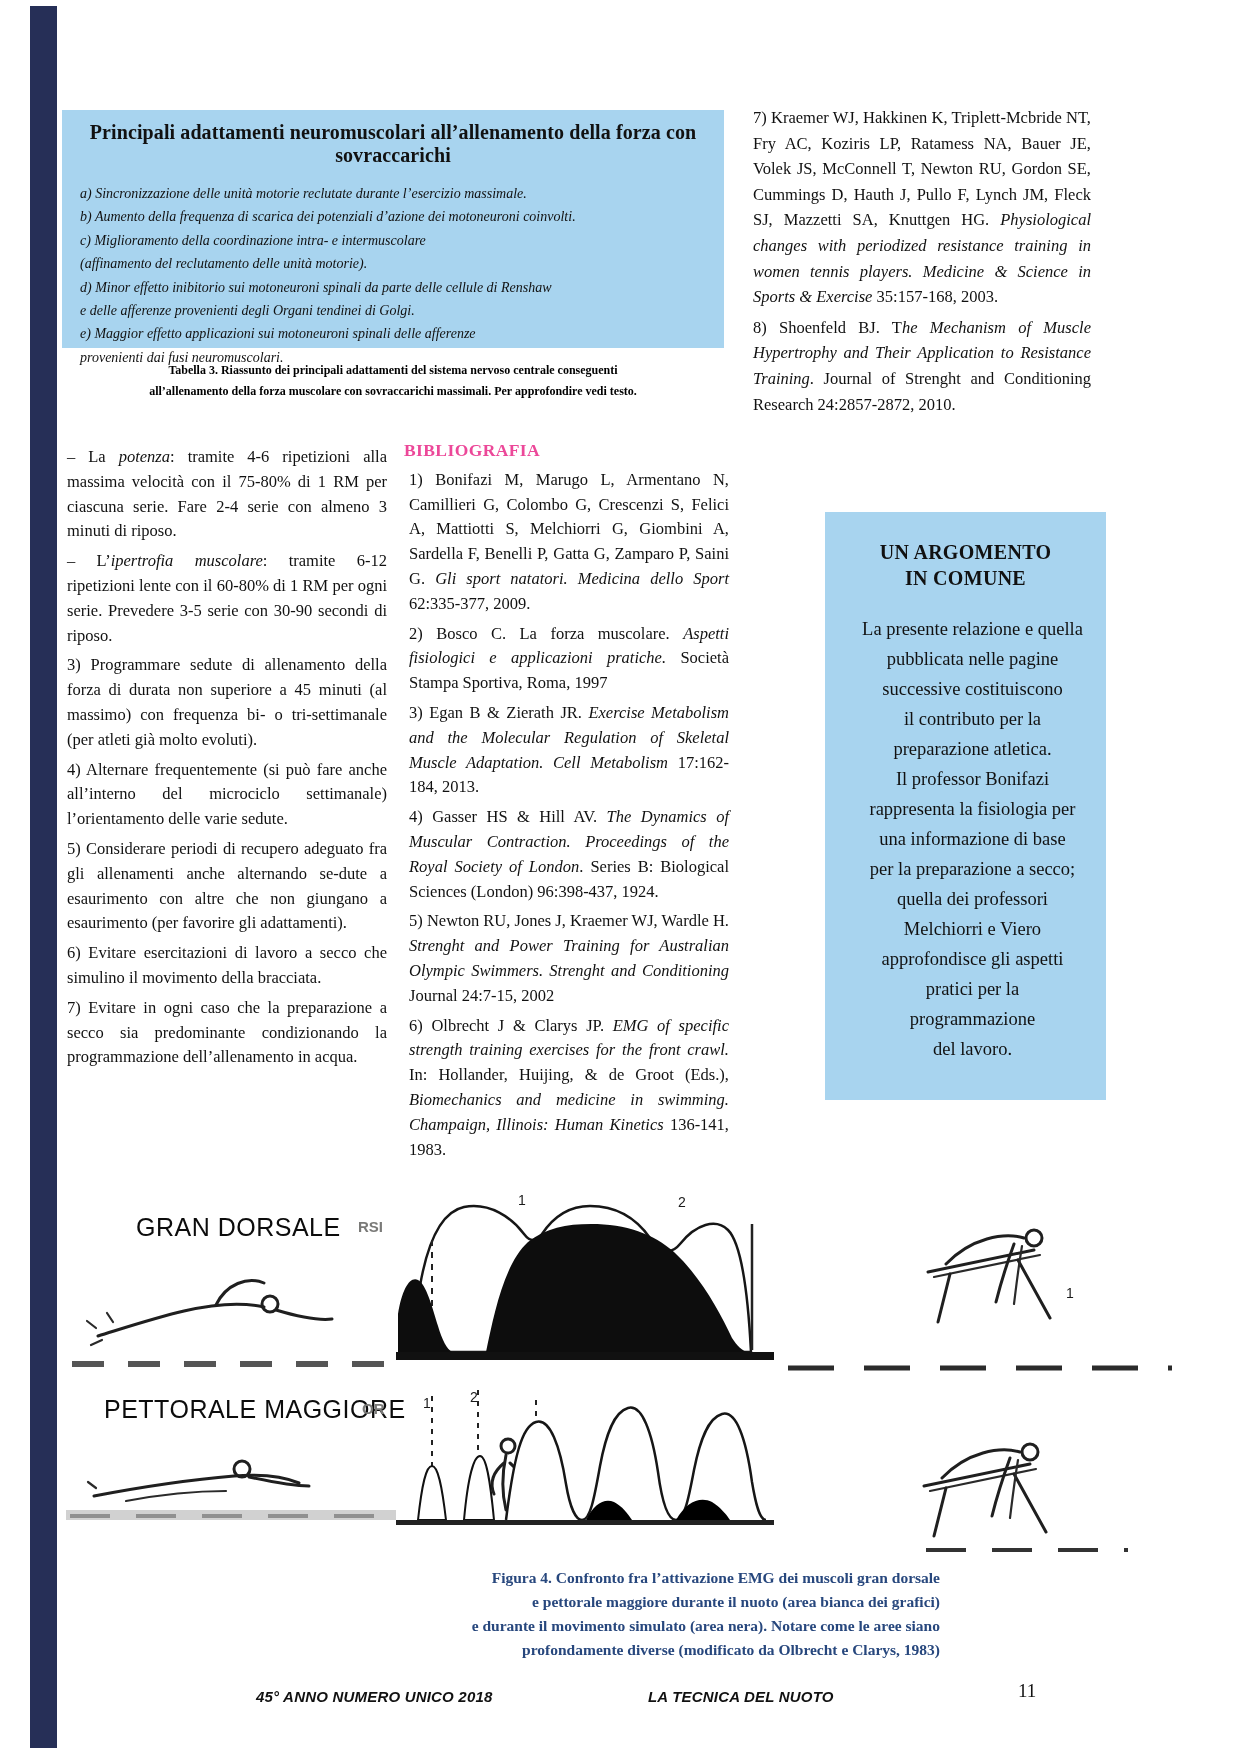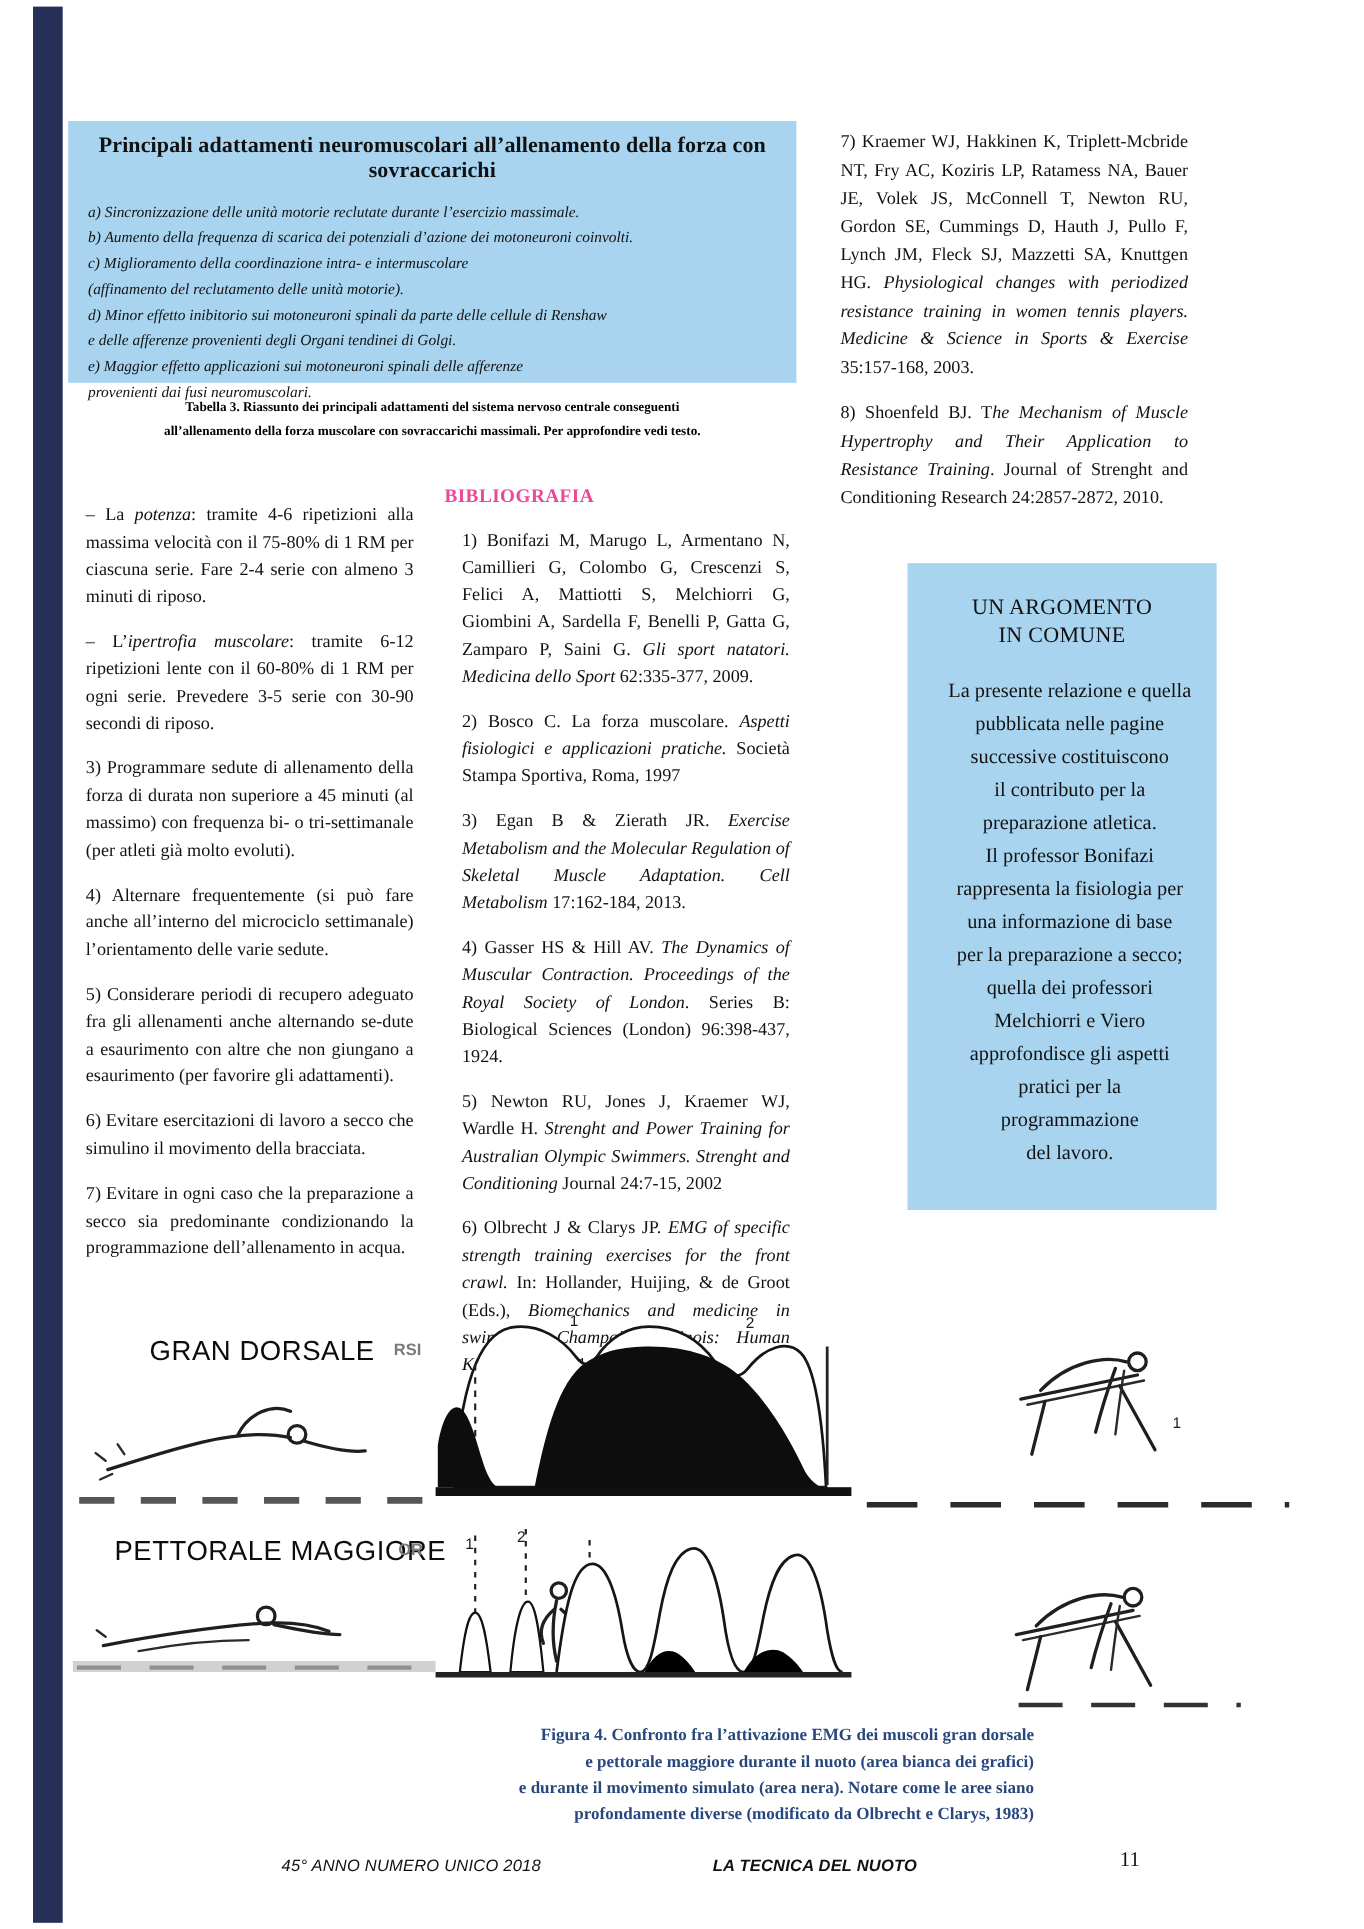--- a/index.html
+++ b/index.html
@@ -11,44 +11,44 @@
   .top-box{position:absolute;left:62px;top:110px;width:662px;height:238px;background:#a8d4ef;box-sizing:border-box;padding:11px 16px 0 16px;}
   .top-box-title{font-weight:bold;font-size:20px;text-align:center;letter-spacing:.1px;}
   .top-box-items{margin-top:15px;font-style:italic;font-size:14px;line-height:23.4px;padding-left:2px;}
   .top-box-items div{white-space:nowrap;}
 
   .tab-caption{position:absolute;left:62px;top:360px;width:662px;text-align:center;
                color:#000000;font-weight:bold;font-size:12px;line-height:21px;}
 
   
   .col{position:absolute;font-size:16.5px;line-height:24.8px;text-align:justify;}
-  .col .par{margin:16px;text-indent:0;}
+  .col .par{margin:5px;text-indent:0;}
   .col1{left:62px;top:440px;width:330px;}
   .col2{left:404px;top:438px;width:330px;}
   .col3{left:748px;top:100px;width:348px;line-height:25.6px;}
   .bib-heading{margin:0 0 3px 0;color:#ec4899;font-size:17.5px;font-weight:bold;letter-spacing:.4px;}
 
   
   .info-box{position:absolute;left:825px;top:512px;width:281px;height:588px;background:#a8d4ef;box-sizing:border-box;padding-top:27px;}
-  .info-title{text-align:center;font-weight:normal;font-size:20px;line-height:26px;letter-spacing:.3px;}
+  .info-title{text-align:center;font-weight:bold;font-size:20px;line-height:26px;letter-spacing:.3px;}
   .info-body{margin-top:23px;text-align:center;font-size:18.5px;line-height:30px;padding-left:14px;}
 
   
   .figure-wrap{position:absolute;left:66px;top:1194px;width:1110px;height:368px;margin:0;}
   .muscle-label{font-family:"Liberation Sans",sans-serif;font-size:25px;fill:#0c0c0c;letter-spacing:.5px;}
   .ghost-label{font-family:"Liberation Sans",sans-serif;font-size:15px;font-weight:bold;fill:#7a7a78;}
   .emg-num{font-family:"Liberation Sans",sans-serif;font-size:14px;fill:#1a1a1a;}
   .sketch{fill:none;stroke:#1f1f1f;stroke-width:3;stroke-linecap:round;stroke-linejoin:round;}
   .sketch-thin{fill:none;stroke:#2a2a2a;stroke-width:2.2;stroke-linecap:round;}
 
   .fig-caption{position:absolute;left:300px;top:1566px;width:640px;text-align:right;
                color:#27477d;font-weight:bold;font-size:15.5px;line-height:24px;}
 
   .footer-left{position:absolute;left:256px;top:1688px;font-family:"Liberation Sans",sans-serif;
-               font-weight:normal;font-style:italic;font-size:15px;letter-spacing:.2px;}
+               font-weight:bold;font-style:italic;font-size:15px;letter-spacing:.2px;}
   .footer-center{position:absolute;left:648px;top:1688px;font-family:"Liberation Sans",sans-serif;
                font-weight:bold;font-style:italic;font-size:15px;letter-spacing:.2px;}
   .page-number{position:absolute;left:1018px;top:1680px;font-size:19px;font-family:"Liberation Serif",serif;}
 </style>
 </head>
 <body>
 
 <div class="page">
 
   <div class="side-bar"></div>

